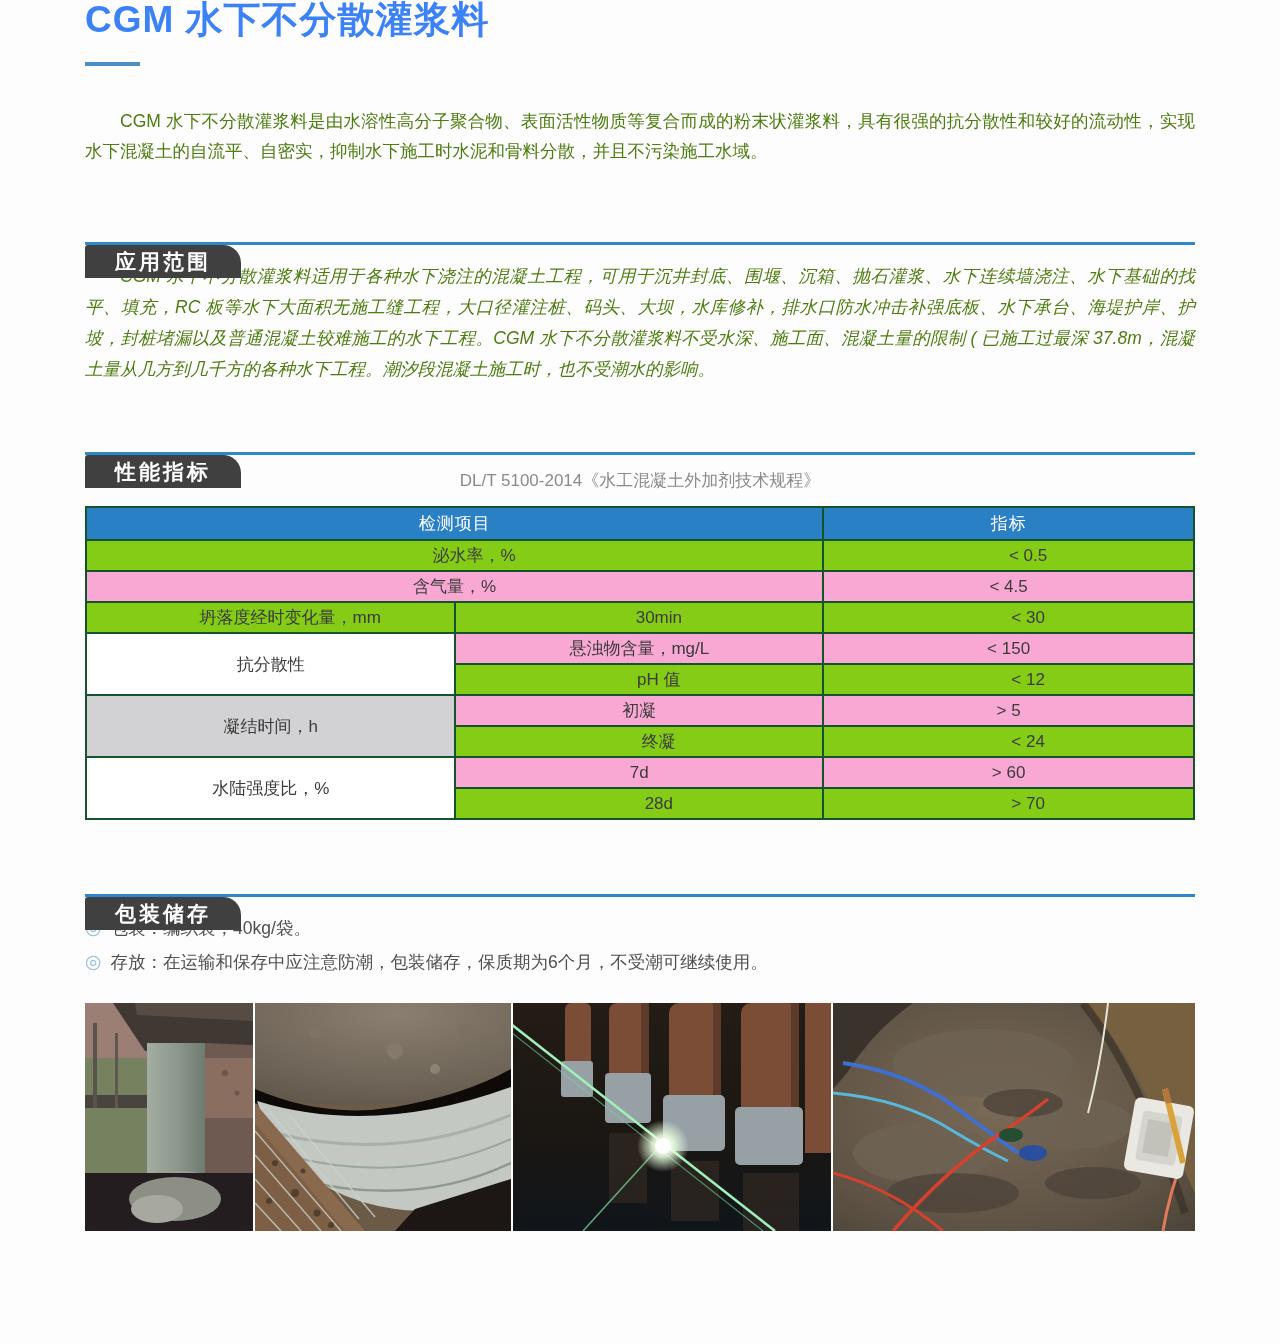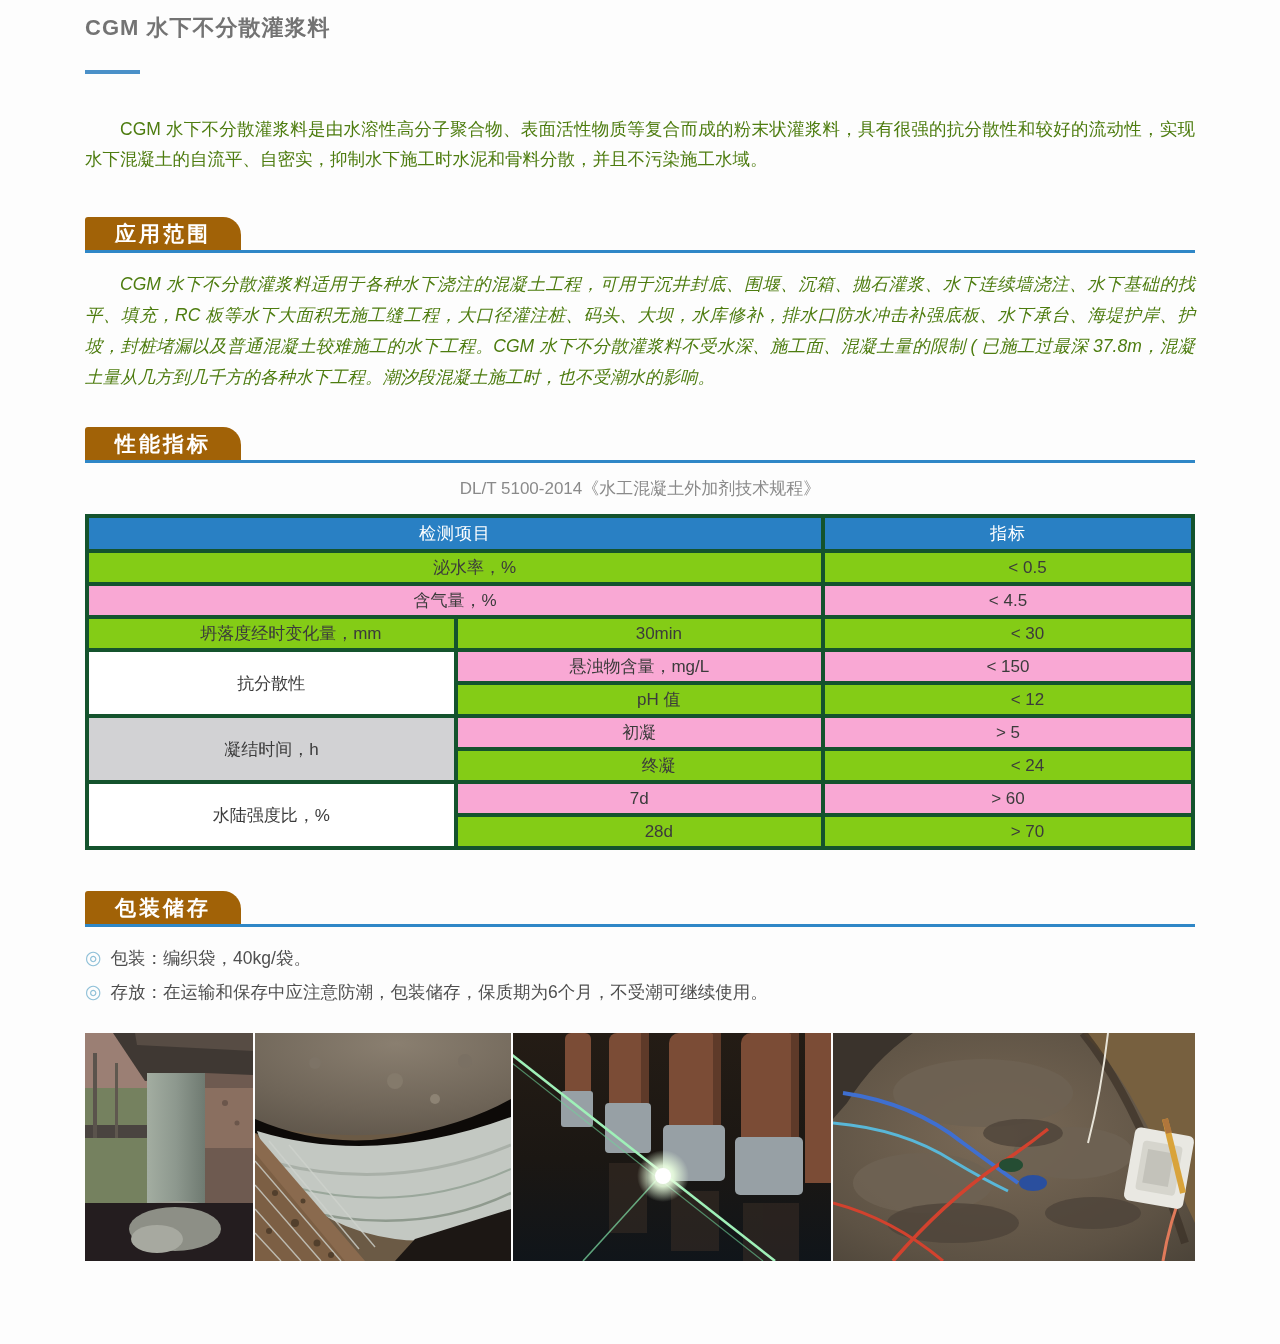--- a/index.html
+++ b/index.html
@@ -4,51 +4,51 @@
 <style>
   html,body{margin:0;padding:0;}
   body{
     width:1280px;height:1344px;background:#fdfdfd;
     font-family:"Liberation Sans","DejaVu Sans",sans-serif;
     color:#4a4a4a;position:relative;overflow:hidden;
   }
   .content{padding:0 85px;}
   
   .doc-title{
-    padding-top:8px;font-size:22px;font-weight:bold;color:#737373;
+    padding-top:0;font-size:37px;font-weight:bold;color:#3b82f6;
     letter-spacing:1px;line-height:40px;
   }
   .title-underline{width:55px;height:4px;background:#4a90c8;margin-top:22px;}
   
   .para{
     font-size:17.5px;line-height:30px;color:#4d7c0f;text-align:justify;
     text-indent:2em;
   }
   .intro{margin-top:40px;}
   .app-body{margin-top:16px;line-height:31px;font-style:italic;}
   
   .sec-head{border-bottom:3px solid #2f87c7;height:33px;position:relative;}
   .sec-head.m1{margin-top:43px;}
   .sec-head.m2{margin-top:34px;}
   .sec-head.m3{margin-top:41px;}
   .sec-tab{
     display:inline-block;height:33px;line-height:34px;padding:0 30px;
-    background:#a16207;color:#fff;font-size:21px;font-weight:bold;
-    letter-spacing:3px;border-radius:3px 18px 0 0;
+    background:#404040;color:#fff;font-size:21px;font-weight:bold;
+    letter-spacing:3px;border-radius:3px 18px 0 0;margin-top:36px;
   }
   
   .std-caption{
     margin-top:15px;text-align:center;color:#8a8a8a;font-size:17px;line-height:22px;
   }
   
   table.spec{
     margin-top:14px;width:1110px;border-collapse:collapse;text-align:center;
     font-size:17px;color:#3b3b3b;table-layout:fixed;
   }
-  table.spec th,table.spec td{border:4px solid #14532d;padding:0;}
+  table.spec th,table.spec td{border:2px solid #14532d;padding:0;}
   table.spec th{
     background:#2980c4;color:#fff;font-weight:normal;height:31px;font-size:17px;
     letter-spacing:1px;
   }
   table.spec td{height:29px;background:#fff;}
   tr.gray td{background:#84cc16;padding-left:39px;}
   tr.white td{background:#f9a8d4;}
   td.cell-gray{background:#d2d2d4 !important;text-align:center;}
   td.cell-white{background:#ffffff !important;}
   

